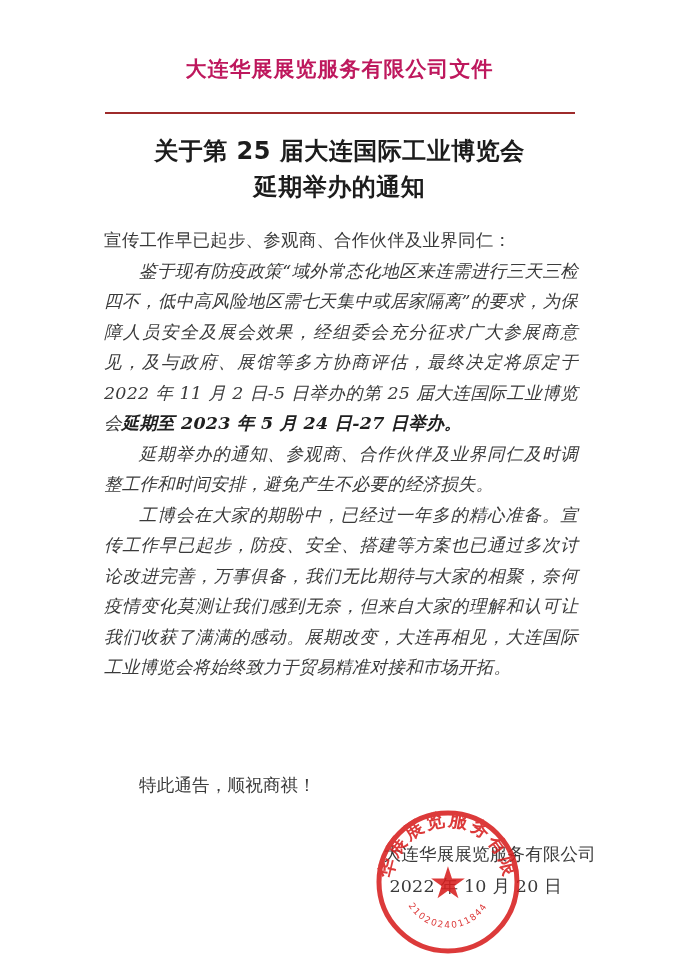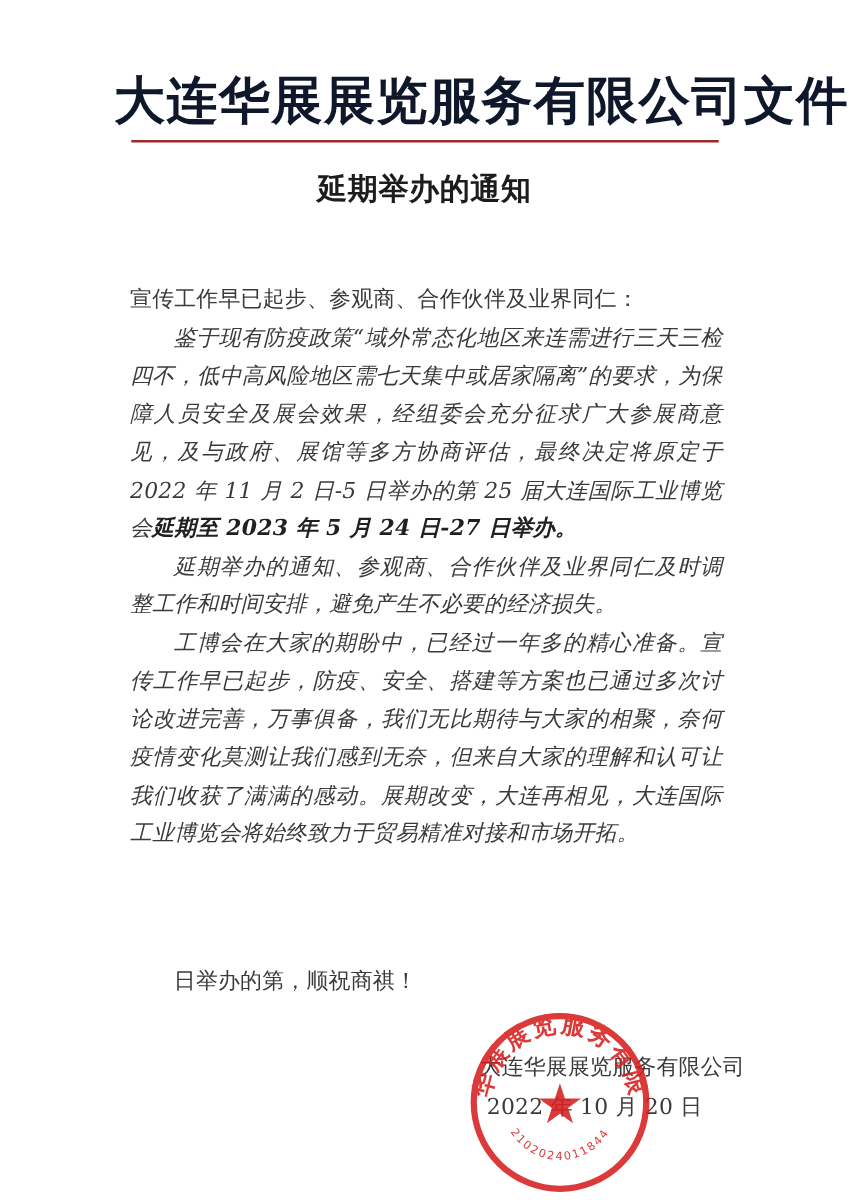--- a/index.html
+++ b/index.html
@@ -26,26 +26,25 @@
   .letterhead {
     position: absolute;
     left: 0;
     top: 56px;
     width: 679px;
     text-align: center;
   }
   .letterhead-title {
     font-family: "DejaVu Serif", "Liberation Serif", serif;
     font-weight: bold;
-    font-size: 41px;
+    font-size: 21px;
     letter-spacing: 1px;
-    color: #0f172a;
+    color: #be185d;
     line-height: 1.2;
     white-space: nowrap;
-    text-align: right;
   }
   .letterhead-rule {
     position: absolute;
     left: 105px;
     top: 112px;
     width: 470px;
     height: 2px;
     background: #9e2b2b;
   }
 
@@ -129,37 +128,38 @@
 <body>
 
 <div class="page">
 
   <div class="letterhead">
     <div class="letterhead-title">大连华展展览服务有限公司文件</div>
   </div>
   <div class="letterhead-rule"></div>
 
   <div class="doc-title">
+    <span class="doc-title-line">关于第 25 届大连国际工业博览会</span>
     <span class="doc-title-line">延期举办的通知</span>
   </div>
 
   <div class="body-area">
 
     <p class="para">宣传工作早已起步、参观商、合作伙伴及业界同仁：</p>
 
     <p class="para indent"><span>鉴于现有防疫政策“域外常态化地区来连需进行三天三检四不，低中高风险地区需七天集中或居家隔离”的要求，为保障人员安全及展会效果，经组委会充分征求广大参展商意见，及与政府、展馆等多方协商评估，最终决定将原定于 2022 年 11 月 2 日-5 日举办的第 25 届大连国际工业博览会</span><span class="emph">延期至 2023 年 5 月 24 日-27 日举办。</span></p>
 
     <p class="para indent">延期举办的通知、参观商、合作伙伴及业界同仁及时调整工作和时间安排，避免产生不必要的经济损失。</p>
 
     <p class="para indent">工博会在大家的期盼中，已经过一年多的精心准备。宣传工作早已起步，防疫、安全、搭建等方案也已通过多次讨论改进完善，万事俱备，我们无比期待与大家的相聚，奈何疫情变化莫测让我们感到无奈，但来自大家的理解和认可让我们收获了满满的感动。展期改变，大连再相见，大连国际工业博览会将始终致力于贸易精准对接和市场开拓。</p>
 
   </div>
 
   <div class="closing">
-    <p class="para">日举办的第，顺祝商祺！</p>
+    <p class="para">特此通告，顺祝商祺！</p>
   </div>
 
   <div class="signature">
     <span class="signature-line">大连华展展览服务有限公司</span>
     <span class="signature-line signature-date">2022 年 10 月 20 日</span>
   </div>
 
   <div class="seal">
     <svg viewBox="0 0 152 152" xmlns="http://www.w3.org/2000/svg" aria-hidden="true">
       <defs>

